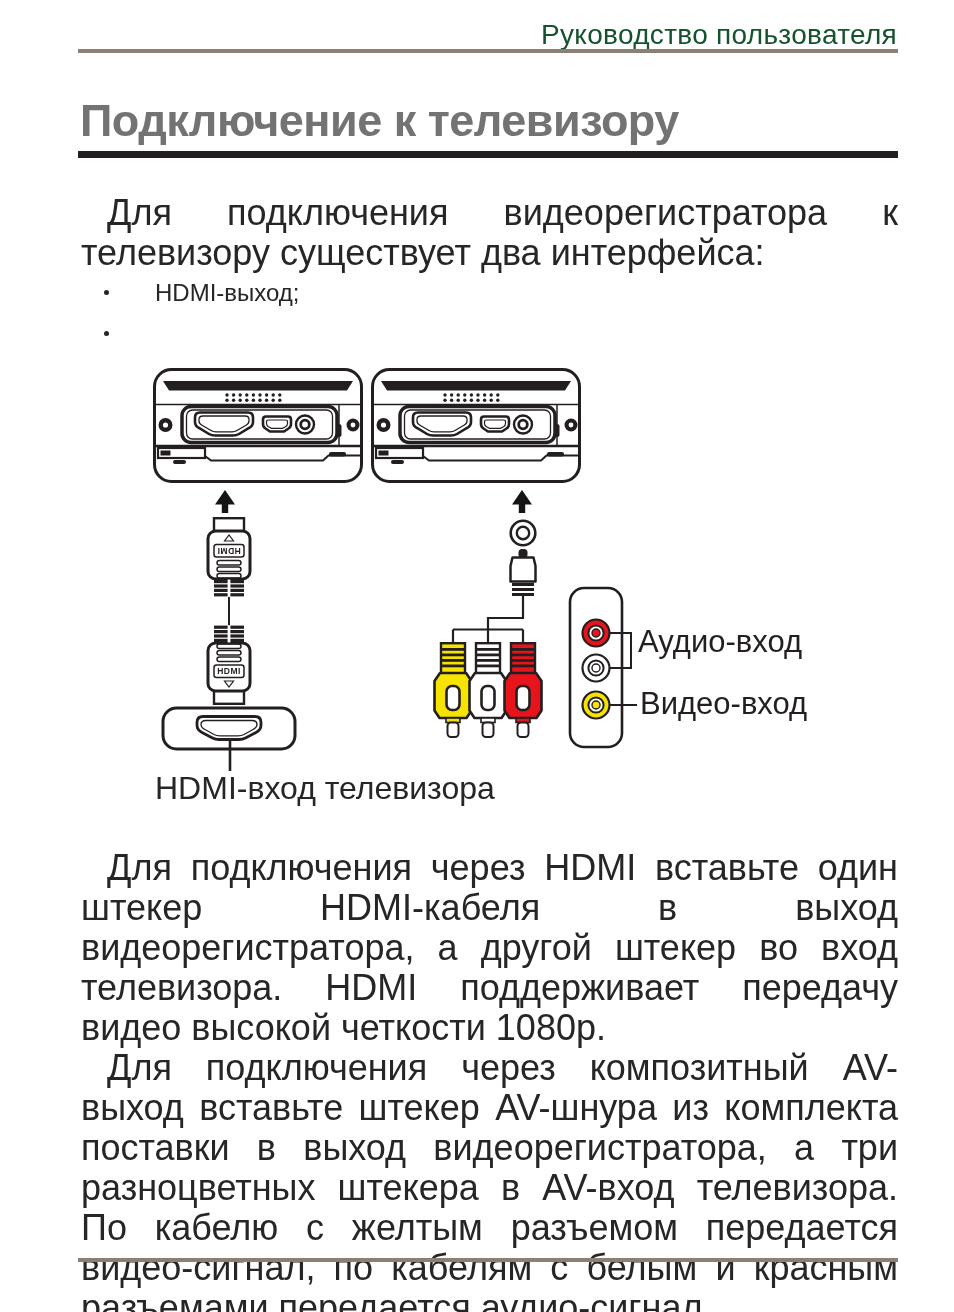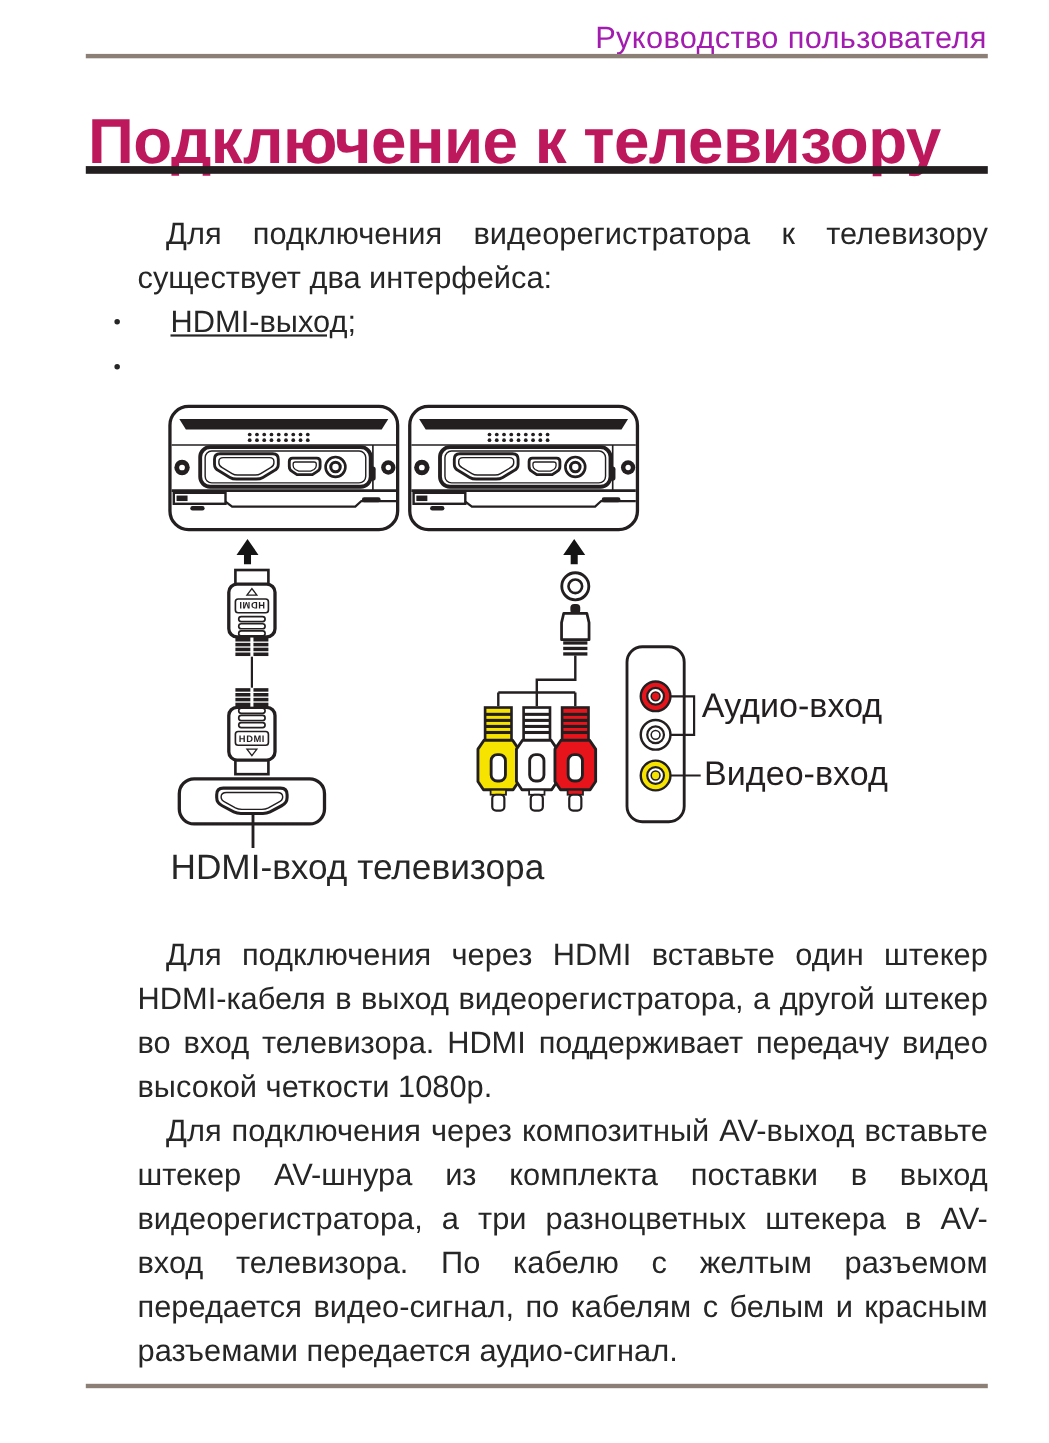--- a/index.html
+++ b/index.html
@@ -1,35 +1,35 @@
 <!DOCTYPE html>
 <html><head>
 <meta charset="utf-8">
 <style>
   html,body{margin:0;padding:0;}
   body{
     width:954px;height:1312px;position:relative;background:#ffffff;
     font-family:"Liberation Sans",sans-serif;color:#262626;overflow:hidden;
   }
   .abs{position:absolute;}
-  .header-text{top:19px;right:57px;font-size:28px;color:#a21caf;letter-spacing:.3px;}
+  .header-text{top:19px;right:57px;font-size:28px;color:#14532d;letter-spacing:.3px;}
   .rule{left:78px;right:56px;}
   .rule-taupe{height:4px;background:#8c7f76;}
   .rule-black{height:7px;background:#231f20;}
   .rule-header{top:49px;}
   .rule-title{top:151px;}
   .rule-footer{top:1258px;}
-  .page-title{left:80px;top:95px;font-size:58px;font-weight:bold;color:#be185d;letter-spacing:-0.5px;margin:0;}
-  .bodycopy{font-size:28px;line-height:40px;text-align:justify;margin-left:44px;}
+  .page-title{left:80px;top:95px;font-size:45px;font-weight:bold;color:#737373;letter-spacing:-0.5px;margin:0;}
+  .bodycopy{font-size:36px;line-height:40px;text-align:justify;}
   .bodycopy p{margin:0;text-indent:26px;}
   .para-intro{left:81px;right:56px;top:193px;}
   .bullets{left:81px;right:56px;top:272px;}
   .bullet-row{position:relative;height:41px;}
   .dot{position:absolute;left:23px;top:18px;width:5px;height:5px;border-radius:50%;background:#262626;}
-  .bullet-text{position:absolute;left:74px;top:0;font-size:28px;line-height:41px;white-space:nowrap;text-decoration:underline;}
+  .bullet-text{position:absolute;left:74px;top:0;font-size:24px;line-height:41px;white-space:nowrap;}
   .body-paras{left:81px;right:56px;top:848px;}
   .diagram{left:0;top:365px;}
   .page-num{top:1262px;right:56px;font-size:48px;color:#c4c4c4;margin-top:40px;}
   svg text{font-family:"Liberation Sans",sans-serif;}
 </style>
 </head>
 <body>
 
 <div class="abs header-text">Руководство пользователя</div>
 <div class="abs rule rule-taupe rule-header"></div>

